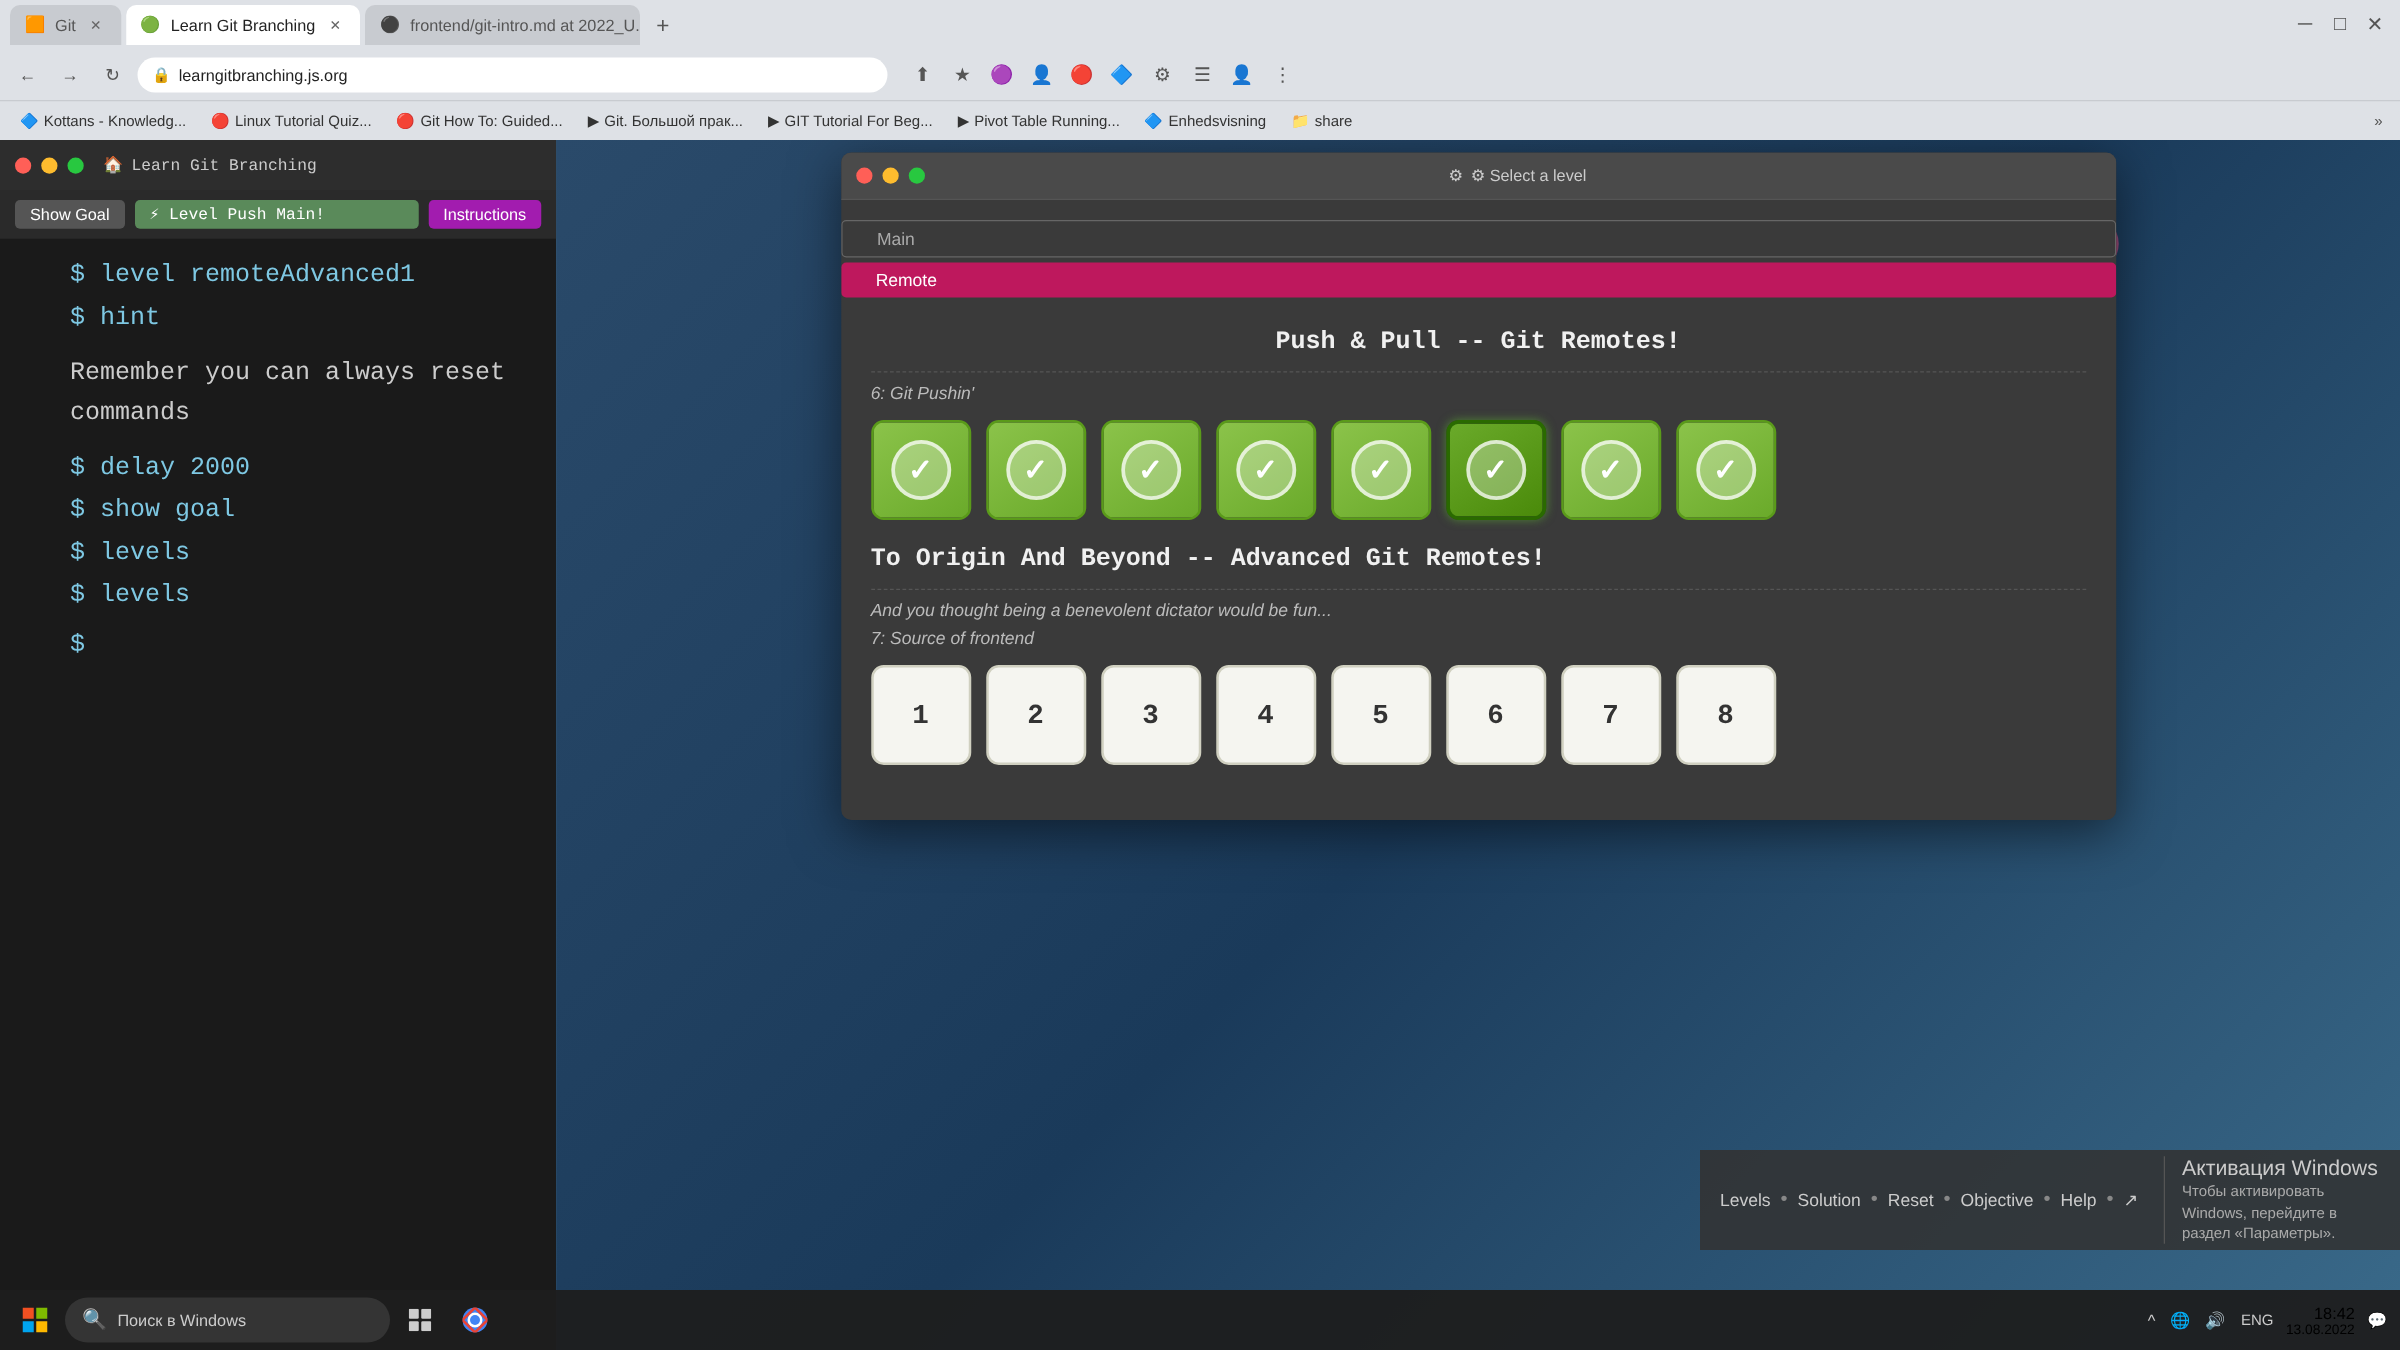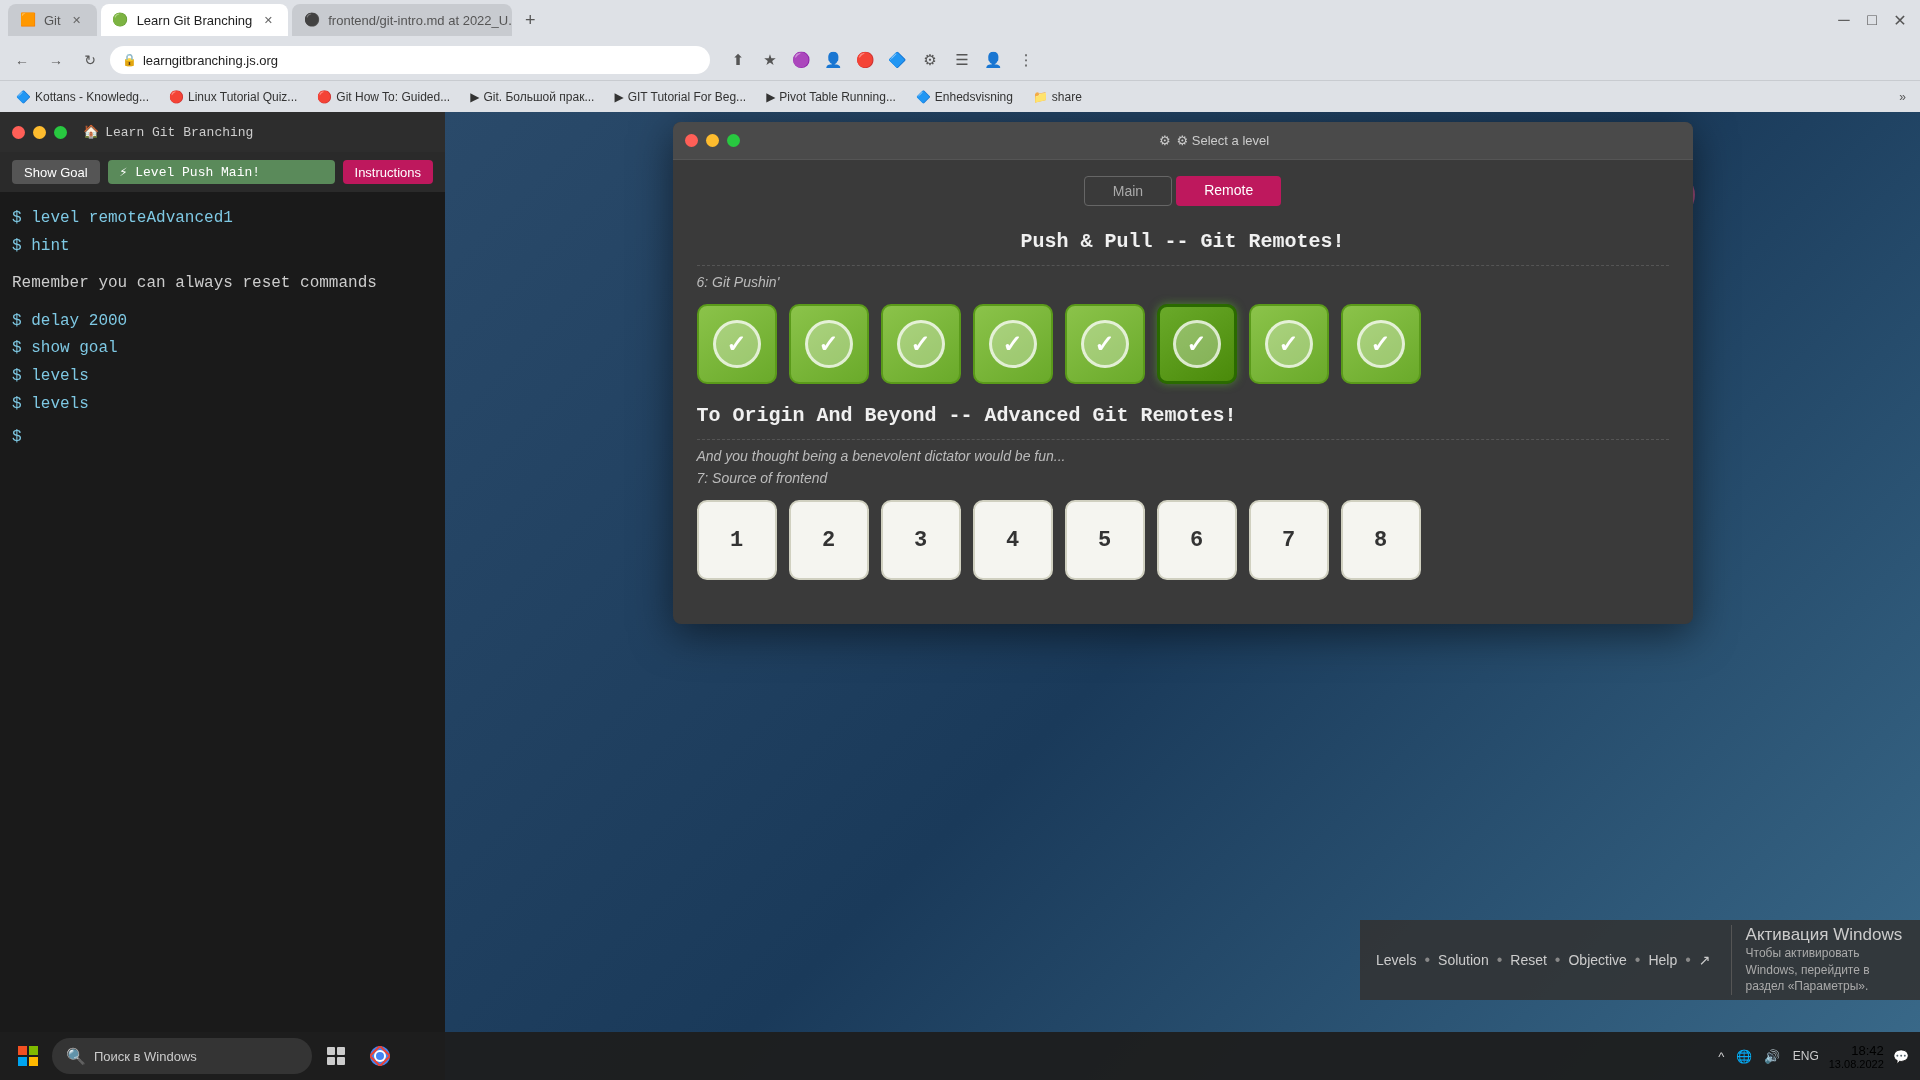--- a/index.html
+++ b/index.html
@@ -36,43 +36,43 @@
     .content-area { position: absolute; top: 112px; left: 0; right: 0; bottom: 0; }
 
     
     .terminal-panel { position: absolute; top: 0; left: 0; width: 445px; bottom: 0; background: #1a1a1a; color: #e0e0e0; font-family: 'Courier New', monospace; }
     .terminal-titlebar { height: 40px; background: #2d2d2d; display: flex; align-items: center; padding: 0 12px; gap: 8px; }
     .traffic-light { width: 13px; height: 13px; border-radius: 50%; }
     .tl-red { background: #ff5f57; }
     .tl-yellow { background: #febc2e; }
     .tl-green { background: #28c840; }
     .terminal-title { margin-left: 8px; font-size: 13px; color: #ccc; display: flex; align-items: center; gap: 6px; }
-    .terminal-body { padding: 12px; font-size: 16px; line-height: 1.6; }
+    .terminal-body { padding: 12px; font-size: 20px; line-height: 1.6; margin-left: 44px; }
     .show-goal-btn { background: #555; color: #fff; border: none; padding: 4px 12px; border-radius: 4px; font-size: 13px; cursor: pointer; }
     .level-bar { background: #5a8a5a; color: #fff; padding: 4px 12px; border-radius: 4px; font-size: 13px; display: flex; align-items: center; gap: 6px; flex: 1; }
-    .instructions-btn { background: #be185d; color: #fff; border: none; padding: 4px 12px; border-radius: 4px; font-size: 13px; cursor: pointer; }
+    .instructions-btn { background: #a21caf; color: #fff; border: none; padding: 4px 12px; border-radius: 4px; font-size: 13px; cursor: pointer; }
     .terminal-cmd { color: #7ec8e3; margin: 2px 0; }
     .terminal-text { color: #cccccc; margin: 2px 0; }
     .terminal-prompt { color: #7ec8e3; margin-top: 8px; }
 
     
     .visualizer-area { position: absolute; top: 0; left: 445px; right: 0; bottom: 0; background: linear-gradient(135deg, #2a4a6a 0%, #1a3a5a 50%, #3a6a8a 100%); }
     .git-node { position: absolute; width: 46px; height: 46px; border-radius: 50%; display: flex; align-items: center; justify-content: center; font-size: 12px; font-weight: bold; color: #fff; }
     .node-purple { background: #9b4b7a; }
 
     
     .modal-overlay { position: absolute; top: 0; left: 0; right: 0; bottom: 0; display: flex; align-items: flex-start; justify-content: center; padding-top: 10px; }
     .modal { width: 1020px; background: #3a3a3a; border-radius: 8px; box-shadow: 0 10px 40px rgba(0,0,0,0.5); overflow: hidden; }
     .modal-titlebar { height: 38px; background: #4a4a4a; display: flex; align-items: center; padding: 0 12px; gap: 8px; border-bottom: 1px solid #555; }
     .modal-traffic { width: 13px; height: 13px; border-radius: 50%; }
     .modal-tl-red { background: #ff5f57; }
     .modal-tl-yellow { background: #febc2e; }
     .modal-tl-green { background: #28c840; }
     .modal-title { flex: 1; text-align: center; color: #ccc; font-size: 13px; display: flex; align-items: center; justify-content: center; gap: 6px; }
-    .modal-tabs { display: flex; justify-content: center; padding: 16px 0 8px; gap: 4px; }
+    .modal-tabs { display: flex; justify-content: center; padding: 16px 0 8px; gap: 4px; flex-direction: column; }
     .modal-tab { padding: 6px 28px; border-radius: 4px; font-size: 14px; cursor: pointer; }
     .modal-tab.active { background: #be185d; color: #fff; }
     .modal-tab.inactive { background: transparent; color: #aaa; border: 1px solid #666; }
     .modal-content { padding: 16px 24px 24px; }
     .section-title { text-align: center; font-size: 20px; font-weight: bold; color: #f0f0f0; font-family: 'Courier New', monospace; margin-bottom: 8px; padding-bottom: 12px; border-bottom: 1px dashed #555; }
     .section-desc { color: #bbb; font-size: 14px; margin-bottom: 6px; font-style: italic; }
     .section-sub { color: #bbb; font-size: 14px; margin-bottom: 14px; font-style: italic; }
     .levels-grid { display: flex; gap: 12px; flex-wrap: wrap; margin-bottom: 20px; }
     .level-btn-completed { width: 80px; height: 80px; border-radius: 10px; background: linear-gradient(145deg, #8bc34a, #6aaa2a); border: 2px solid #5a9a1a; display: flex; align-items: center; justify-content: center; cursor: pointer; position: relative; }
     .level-btn-completed .check-circle { width: 48px; height: 48px; border-radius: 50%; background: rgba(255,255,255,0.3); border: 3px solid rgba(255,255,255,0.7); display: flex; align-items: center; justify-content: center; }

